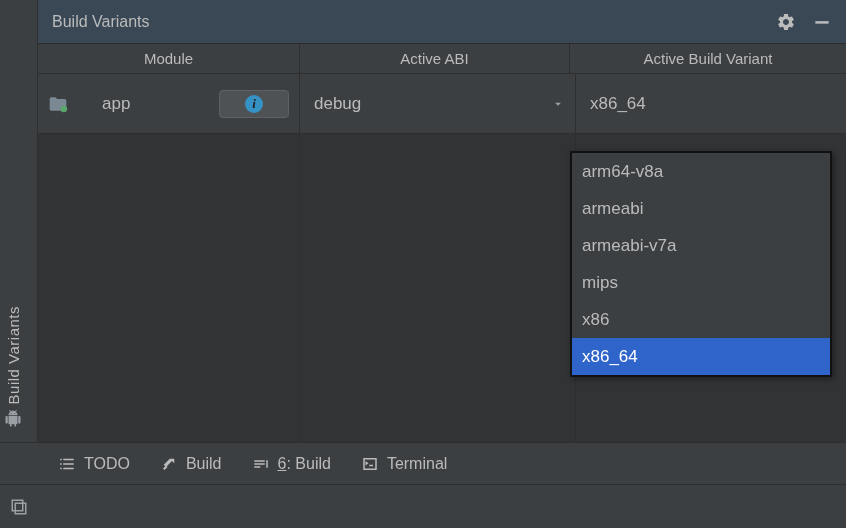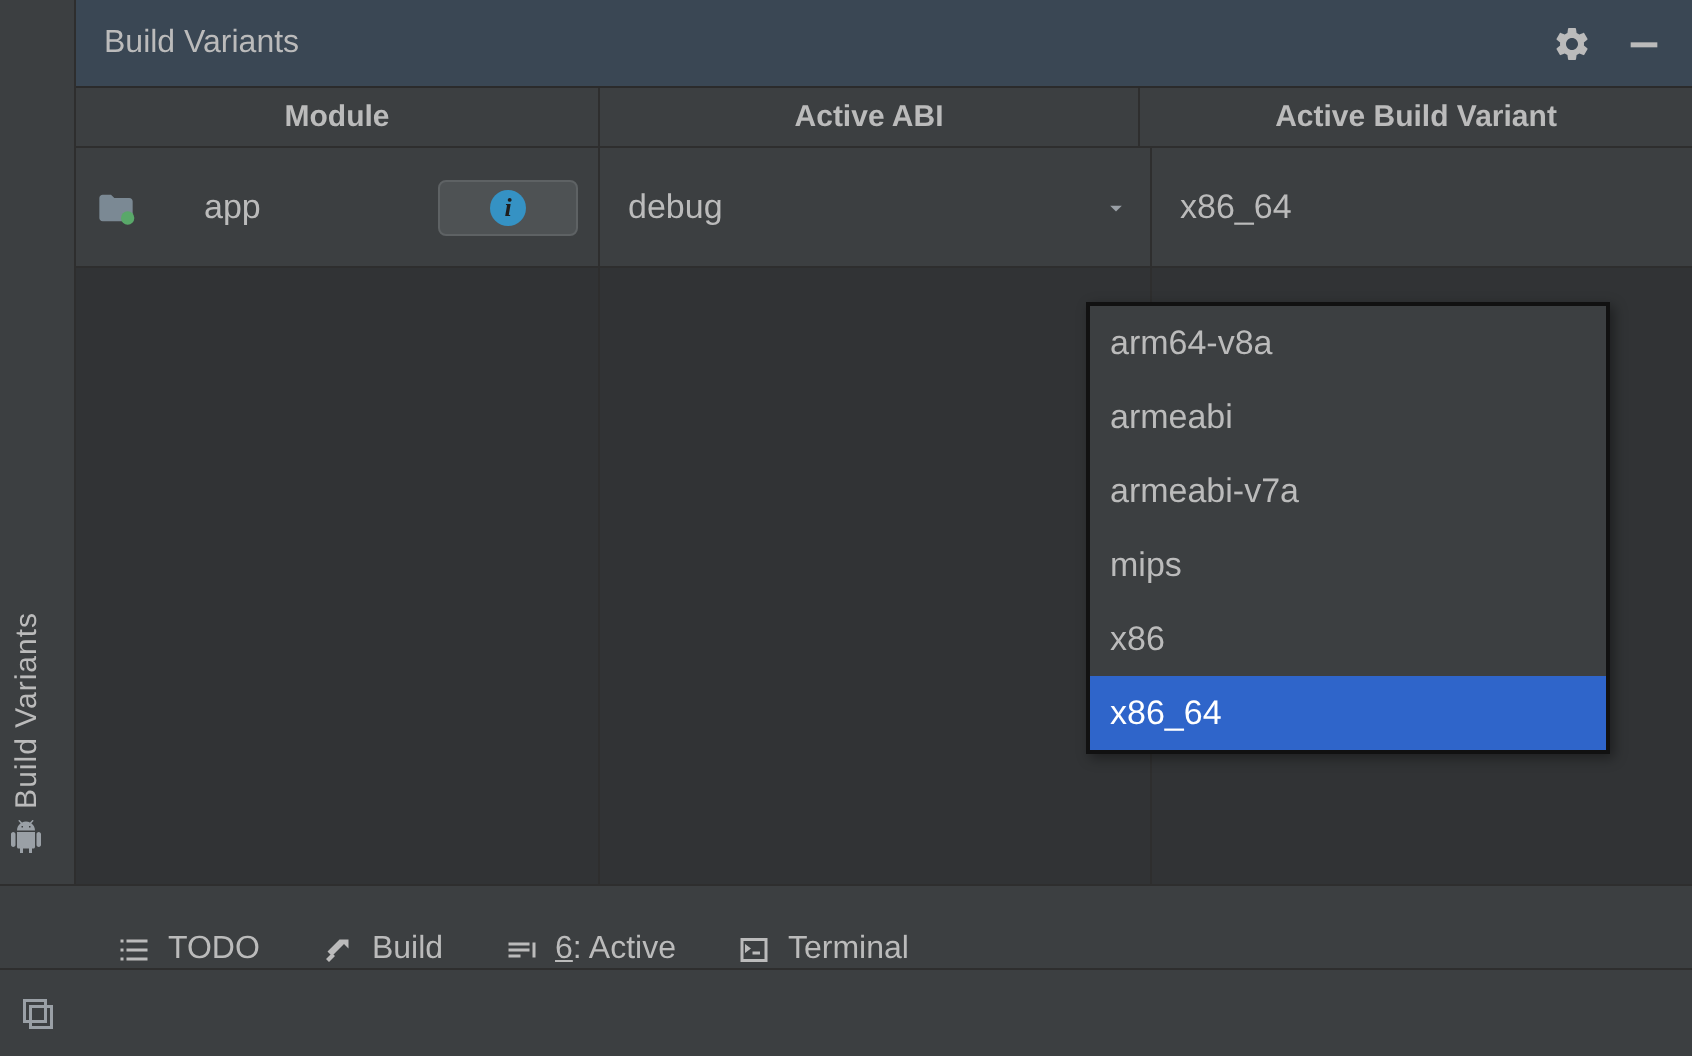--- a/index.html
+++ b/index.html
@@ -75,21 +75,20 @@
       cursor: pointer;
       padding: 0;
       display: flex;
       align-items: center;
     }
     .columns-header {
       display: flex;
       height: 30px;
       background: #3c3f41;
       border-bottom: 1px solid #2e2e2e;
-      font-weight: bold;
     }
     .col { border-right: 1px solid #2e2e2e; }
     .col:last-child { border-right: none; }
     .col-module { width: 262px; }
     .col-variant { width: 276px; }
     .col-abi { flex: 1; }
     .col-header {
       display: flex;
       align-items: center;
       justify-content: center;
@@ -138,21 +137,21 @@
       gap: 19px;
     }
     .variant-text { color: #bbbbbb; font-size: 17px; padding-left: 4px;}
     .dropdown-arrow { width: 14px; height: 14px; }
     .abi-cell { color: #bbbbbb; font-size: 17px; padding-left: 4px;}
     .body-fill { flex: 1; background: #313335; display:flex;}
     .body-fill .col-module, .body-fill .col-variant { border-right: 1px solid #2e2e2e; height:100%;}
     .body-fill .col-abi { flex:1; }
     .dropdown-popup {
       position: absolute;
-      left: 543px;
+      left: 570px;
       top: 151px;
       width: 262px;
       background: #3c3f41;
       border: 2px solid #111;
       box-shadow: 2px 2px 6px rgba(0,0,0,0.4);
       z-index: 10;
     }
     .dropdown-item {
       height: 37px;
       display: flex;
@@ -168,21 +167,21 @@
     }
     .statusbar {
       position: absolute;
       left: 0;
       right: 0;
       bottom: 44px;
       height: 42px;
       background: #3c3f41;
       border-top: 1px solid #2e2e2e;
       display: flex;
-      align-items: flex-end;
+      align-items: center;
       padding-left: 58px;
       gap: 30px;
     }
     .status-item {
       display: flex;
       align-items: center;
       gap: 8px;
       color: #bbbbbb;
       font-size: 16px;
       cursor: pointer;
@@ -303,21 +302,21 @@
         </svg>
     </span>
     <span>Build</span>
   </div>
   <div class="status-item">
     <span>
       <svg width="18" height="18" viewBox="0 0 24 24">
           <path fill="#bbbbbb" d="M3 7h14v2H3zm0 4h14v2H3zm0 4h8v2H3zM19 7h2v10h-2z"></path>
         </svg>
     </span>
-    <span><span class="u">6</span><span>: Active</span></span>
+    <span><span class="u">6</span><span>: Build</span></span>
   </div>
   <div class="status-item">
     <span>
       <svg width="18" height="18" viewBox="0 0 24 24">
           <path fill="#bbbbbb" d="M3 4h18v16H3V4zm2 2v12h14V6H5zm1 2l4 3-4 3V8zm5 5h5v2h-5v-2z"></path>
         </svg>
     </span>
     <span>Terminal</span>
   </div>
 </div>

